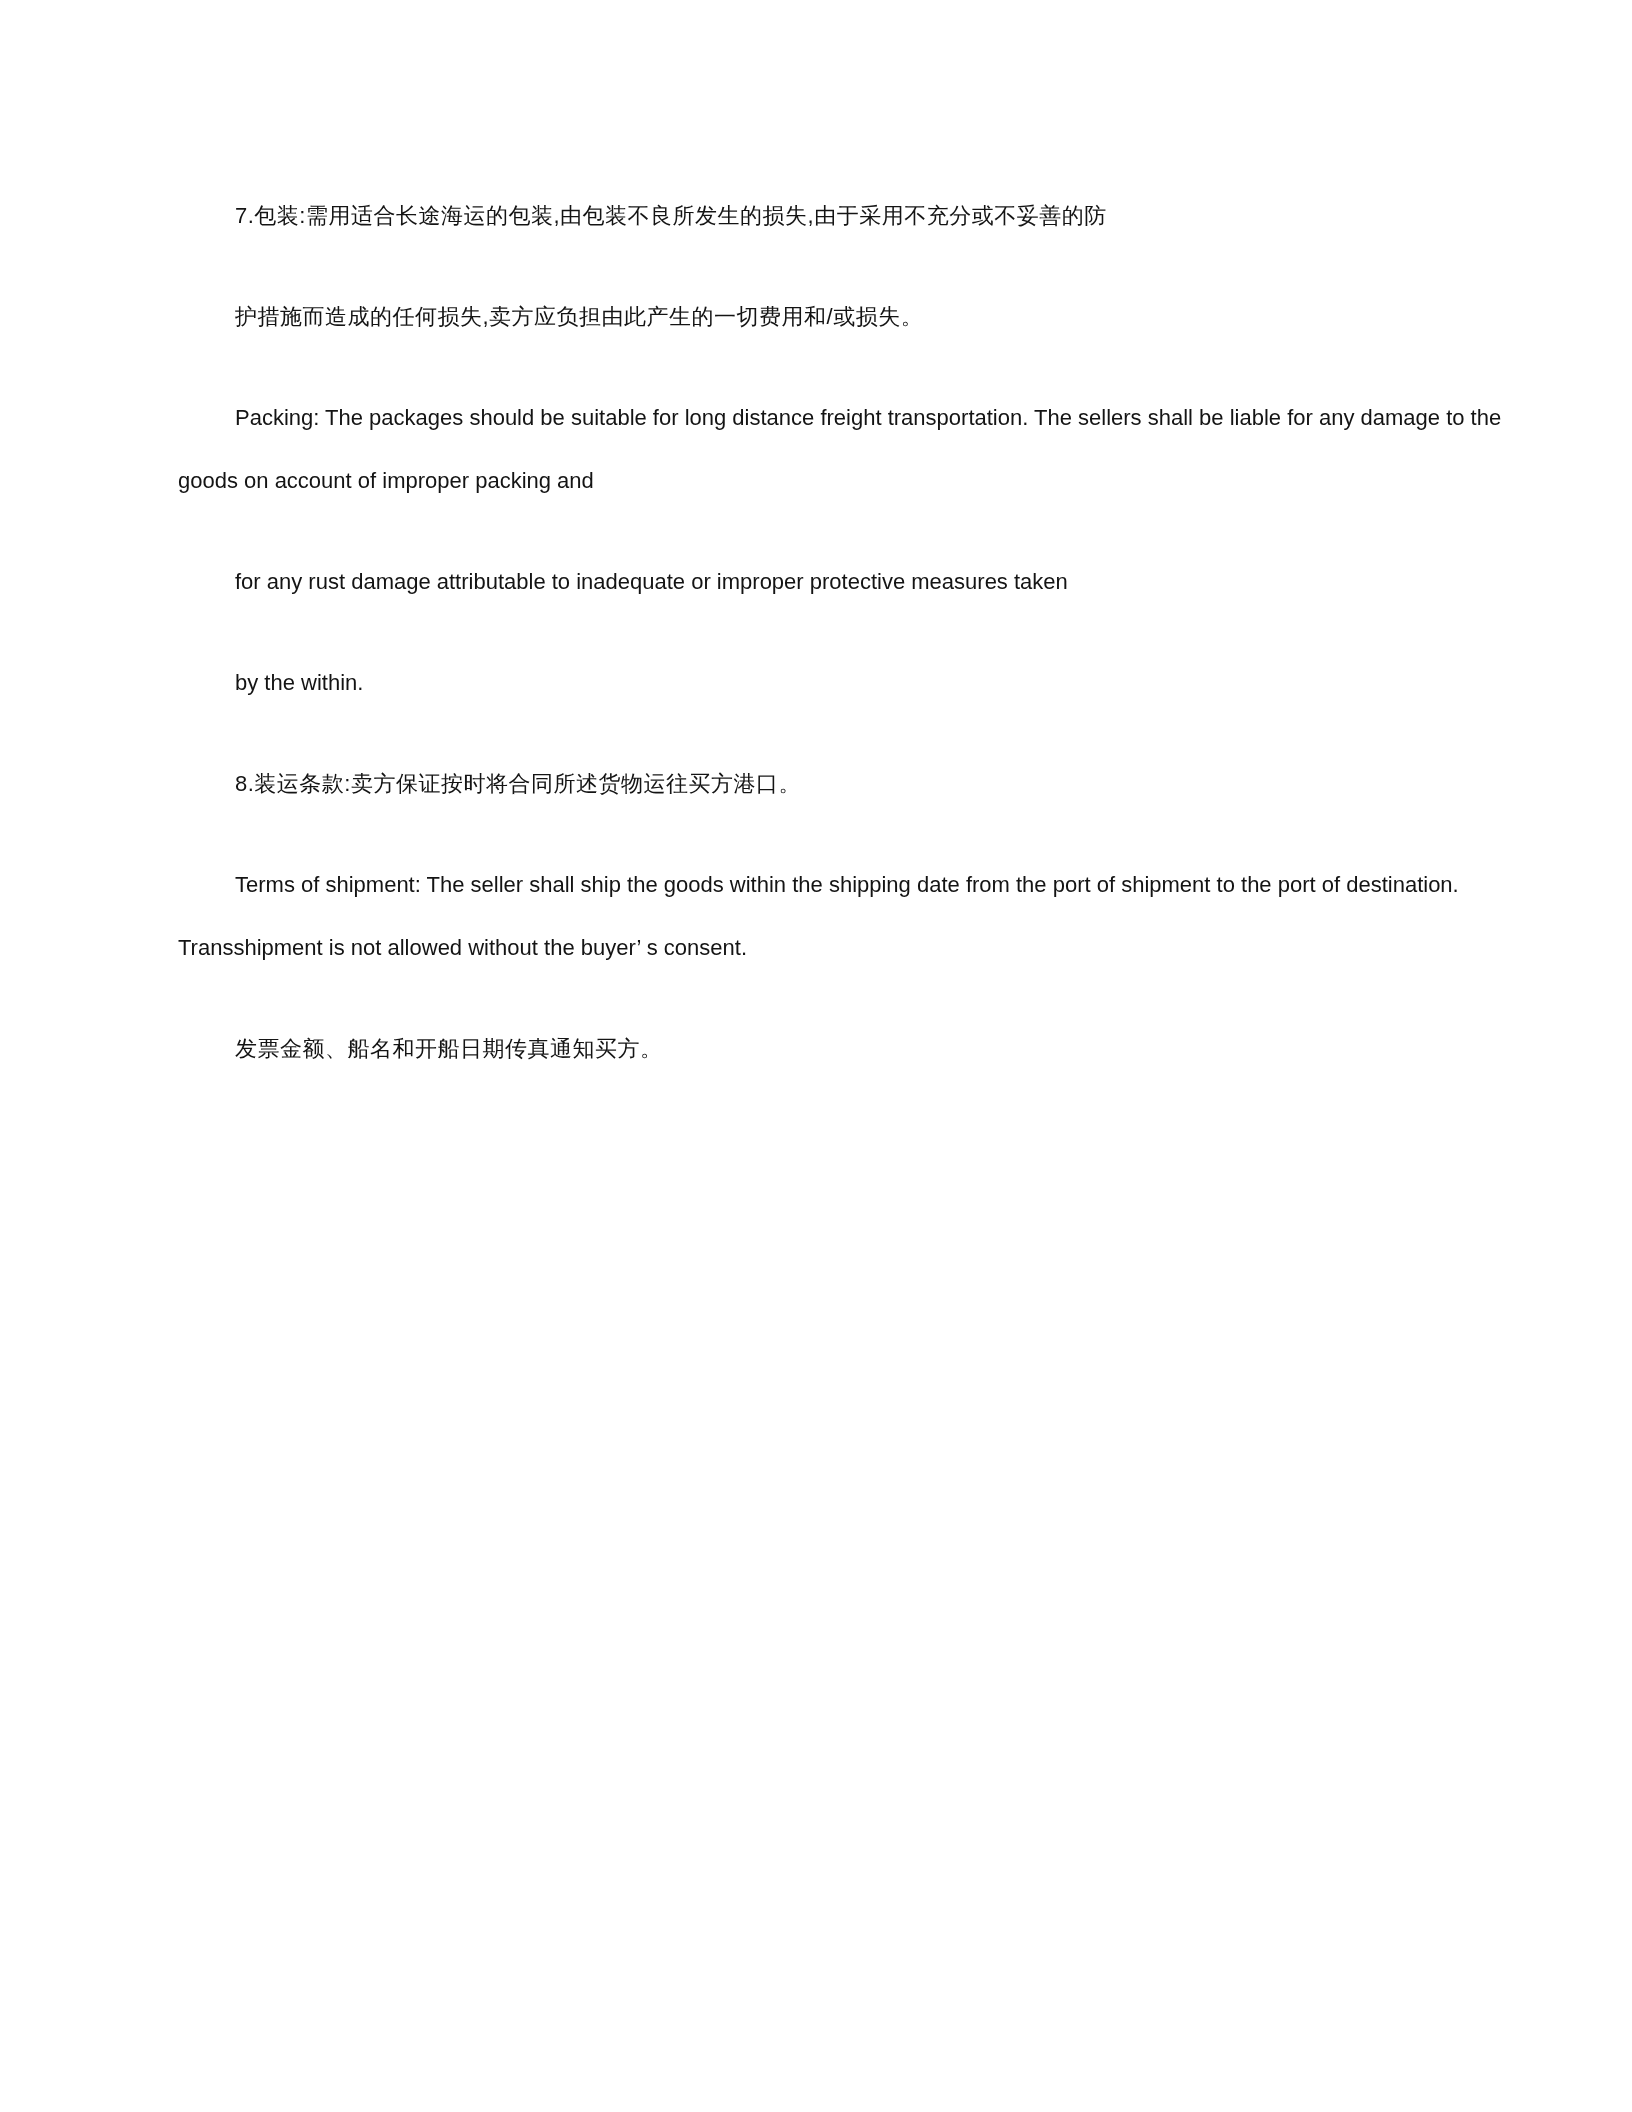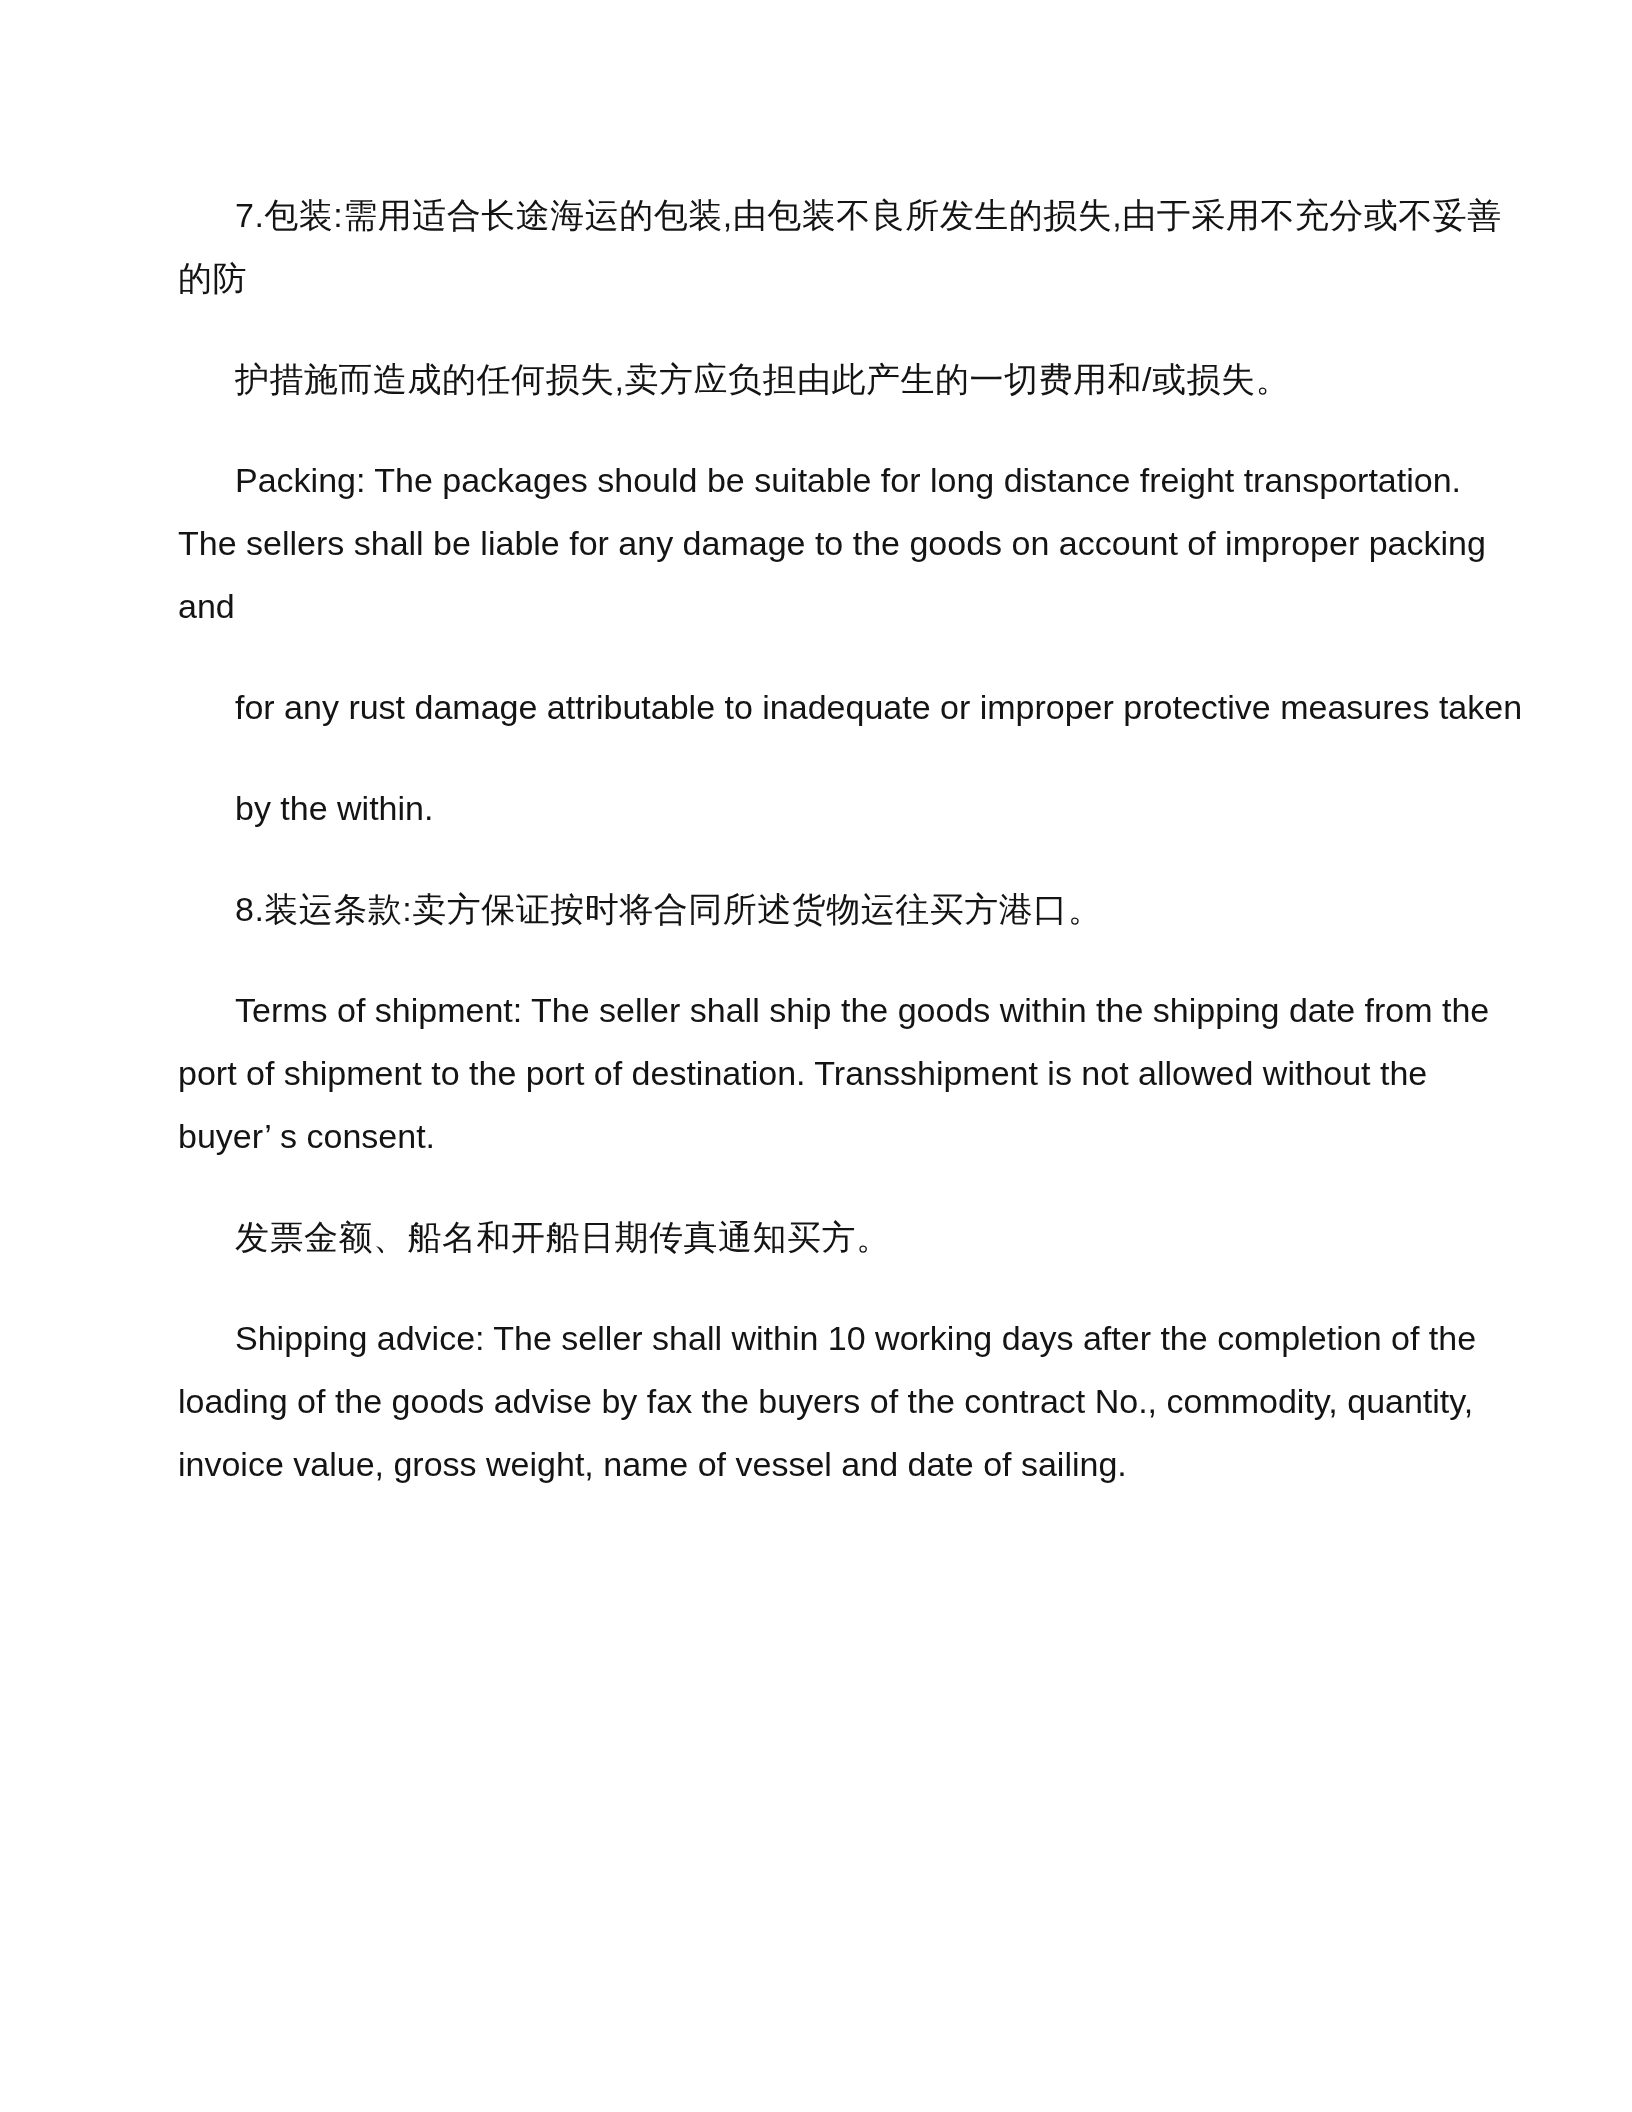--- a/index.html
+++ b/index.html
@@ -9,21 +9,21 @@
   }
   .page {
     position: relative;
     width: 1632px;
     height: 2112px;
     box-sizing: border-box;
     padding: 184px 109px 0 178px;
     background: #ffffff;
     color: #141414;
     font-family: "Liberation Sans", "DejaVu Sans", sans-serif;
-    font-size: 34px;
+    font-size: 22px;
     line-height: 63px;
     overflow: hidden;
   }
   .para {
     margin: 0 0 38px 0;
     text-indent: 57px;
     word-wrap: break-word;
   }
   .para.zh {
     letter-spacing: 0.5px;
@@ -38,14 +38,13 @@
 <main class="page">
 
 <p class="para zh">7.包装:需用适合长途海运的包装,由包装不良所发生的损失,由于采用不充分或不妥善的防</p>
     <p class="para zh">护措施而造成的任何损失,卖方应负担由此产生的一切费用和/或损失。</p>
     <p class="para en">Packing: The packages should be suitable for long distance freight transportation. The sellers shall be liable for any damage to the goods on account of improper packing and</p>
     <p class="para en">for any rust damage attributable to inadequate or improper protective measures taken</p>
     <p class="para en">by the within.</p>
     <p class="para zh">8.装运条款:卖方保证按时将合同所述货物运往买方港口。</p>
     <p class="para en">Terms of shipment: The seller shall ship the goods within the shipping date from the port of shipment to the port of destination. Transshipment is not allowed without the buyer’ s consent.</p>
     <p class="para zh">发票金额、船名和开船日期传真通知买方。</p>
-    <p class="para en">Shipping advice: The seller shall within 10 working days after the completion of the loading of the goods advise by fax the buyers of the contract No., commodity, quantity, invoice value, gross weight, name of vessel and date of sailing.</p>
   </main>
 
 </body></html>

